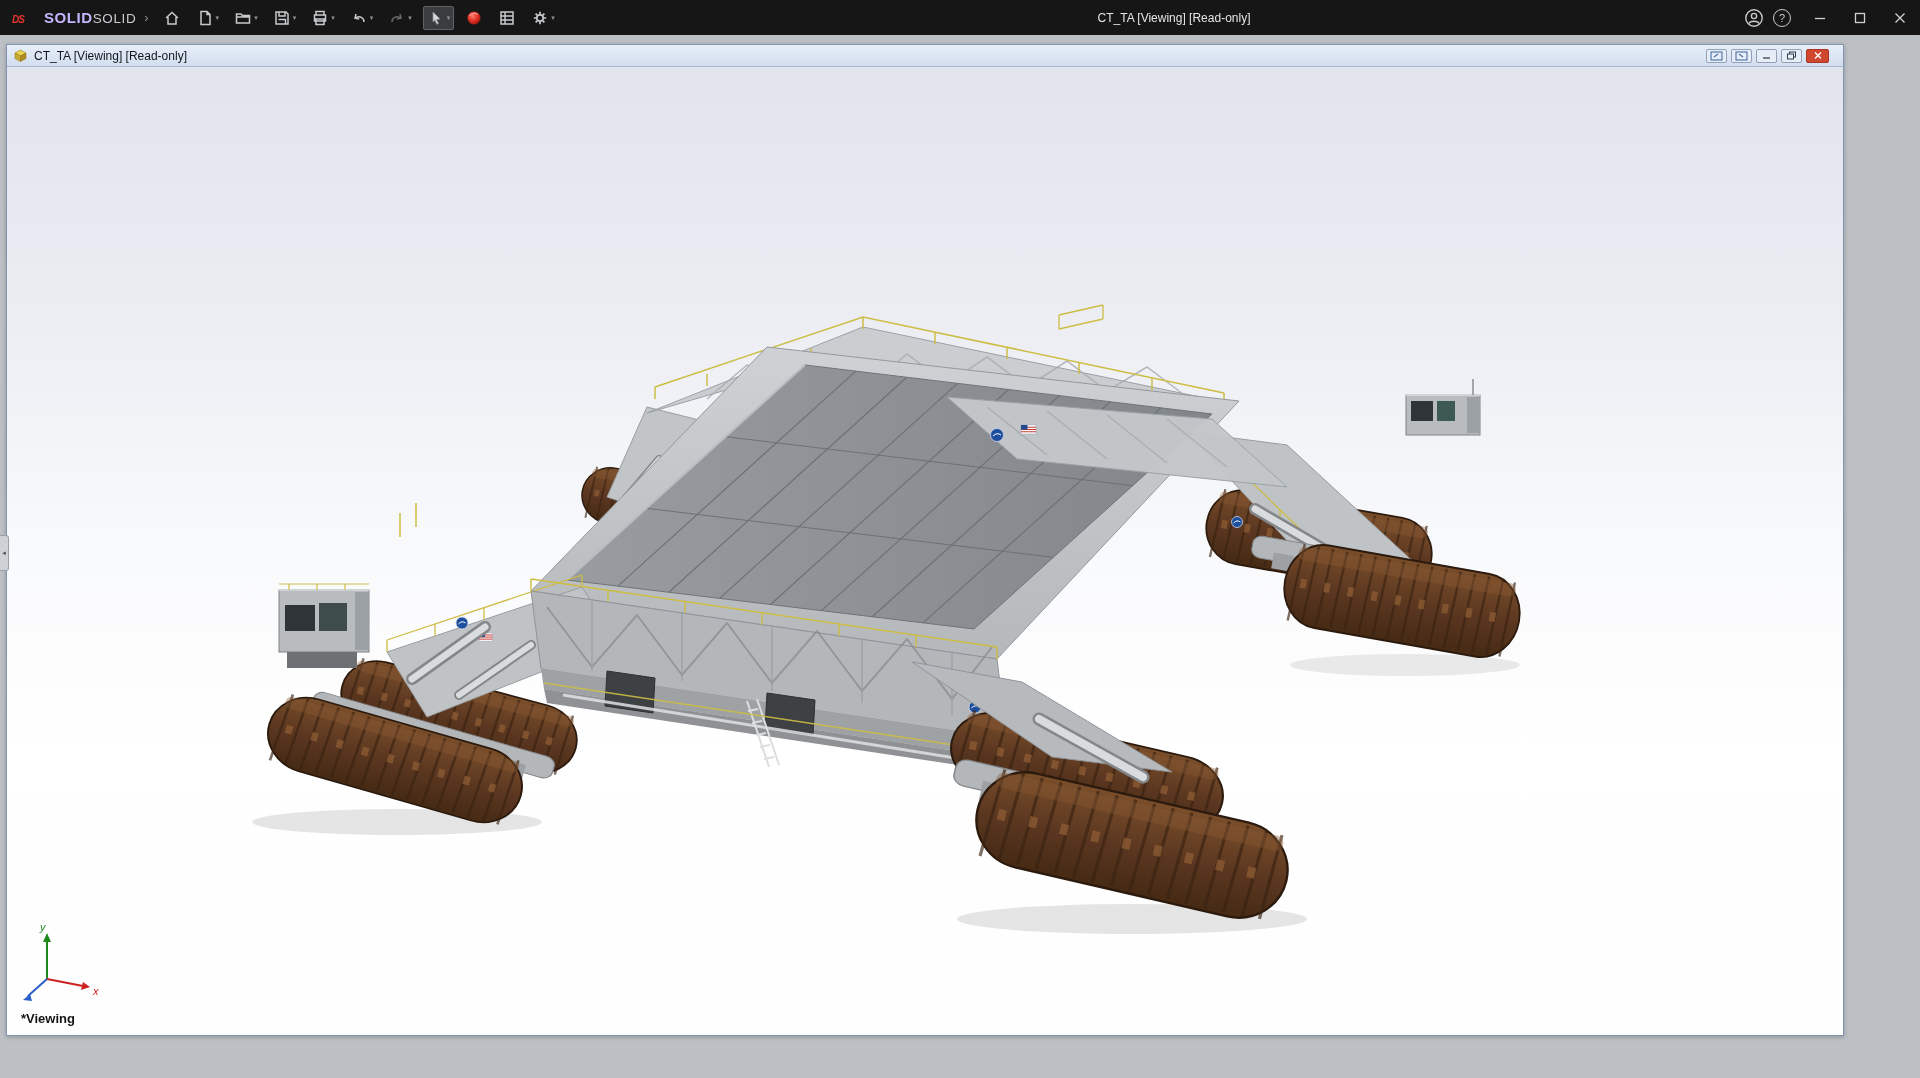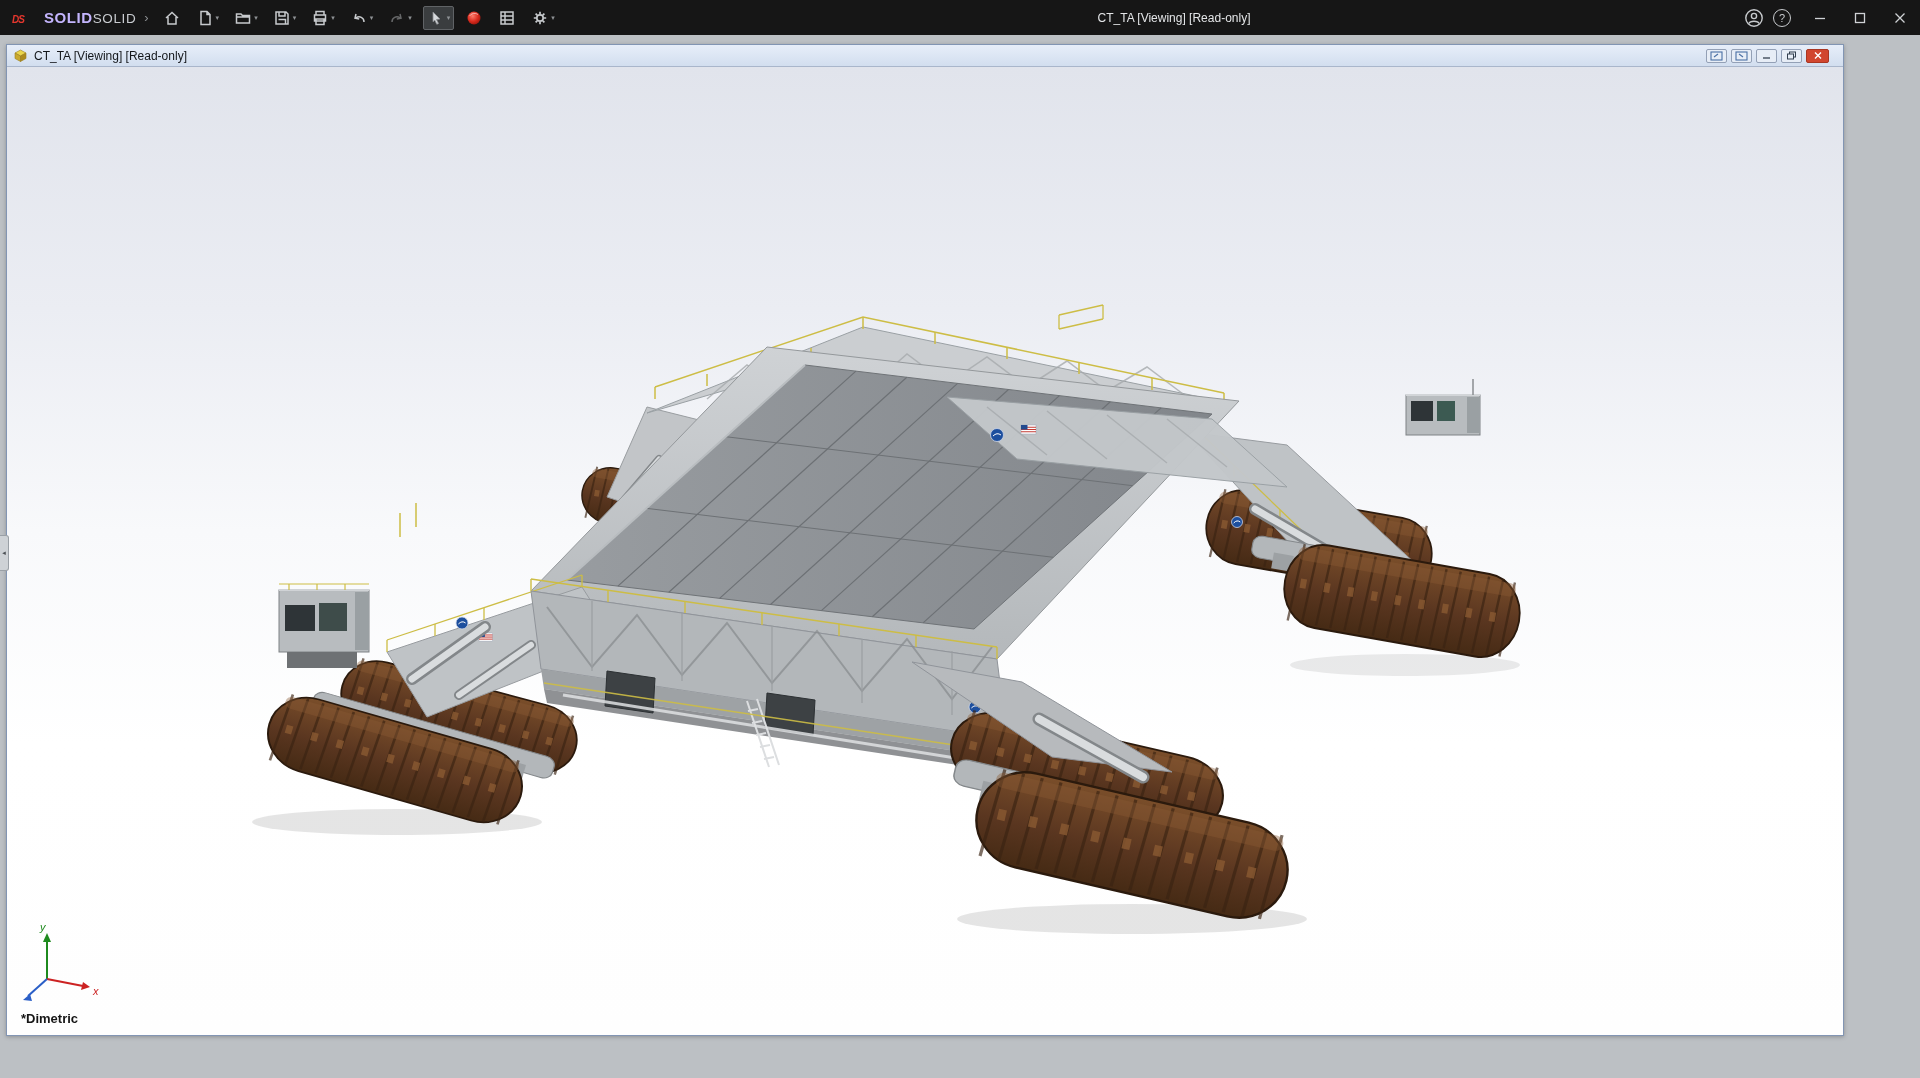--- a/index.html
+++ b/index.html
@@ -386,18 +386,18 @@
           <polygon points="40,866 36,875 44,875" fill="#1e8a1e"></polygon>
           <line x1="40" y1="912" x2="76" y2="919" stroke="#cc2222" stroke-width="2"></line>
           <polygon points="83,920 74,923 76,915" fill="#cc2222"></polygon>
           <line x1="40" y1="912" x2="21" y2="929" stroke="#2b5fc7" stroke-width="2"></line>
           <polygon points="16,933 23,927 25,934" fill="#2b5fc7"></polygon>
           <text x="86" y="928" font-size="11" font-style="italic" fill="#cc2222" font-family="Liberation Sans, sans-serif">x</text>
           <text x="33" y="864" font-size="11" font-style="italic" fill="#1e8a1e" font-family="Liberation Sans, sans-serif">y</text>
         </g>
       </svg>
 
-      <div class="view-label">*Dimetric</div>
+      <div class="view-label">*Viewing</div>
     </div>
   </section>
 
   <button class="collapse-handle">◂</button>
 </div>
 
 </body></html>

